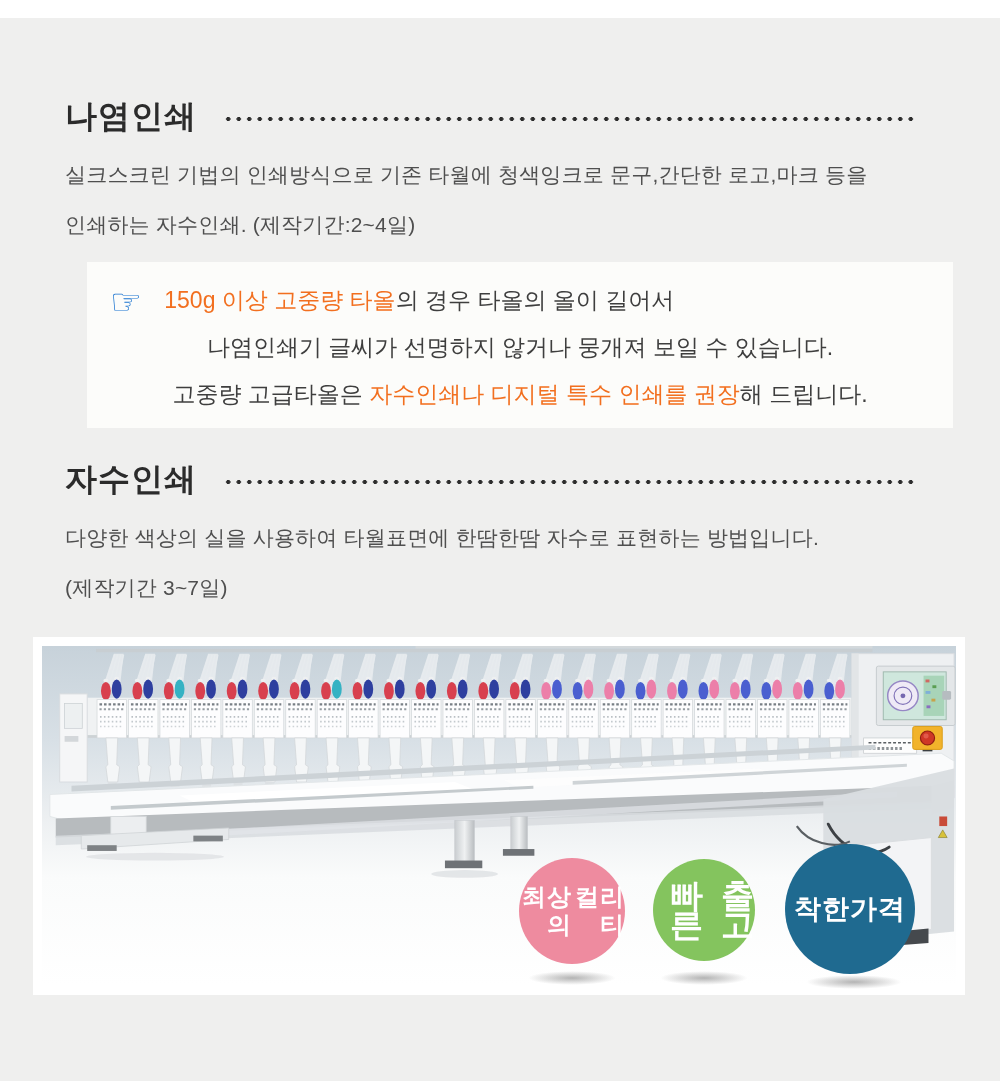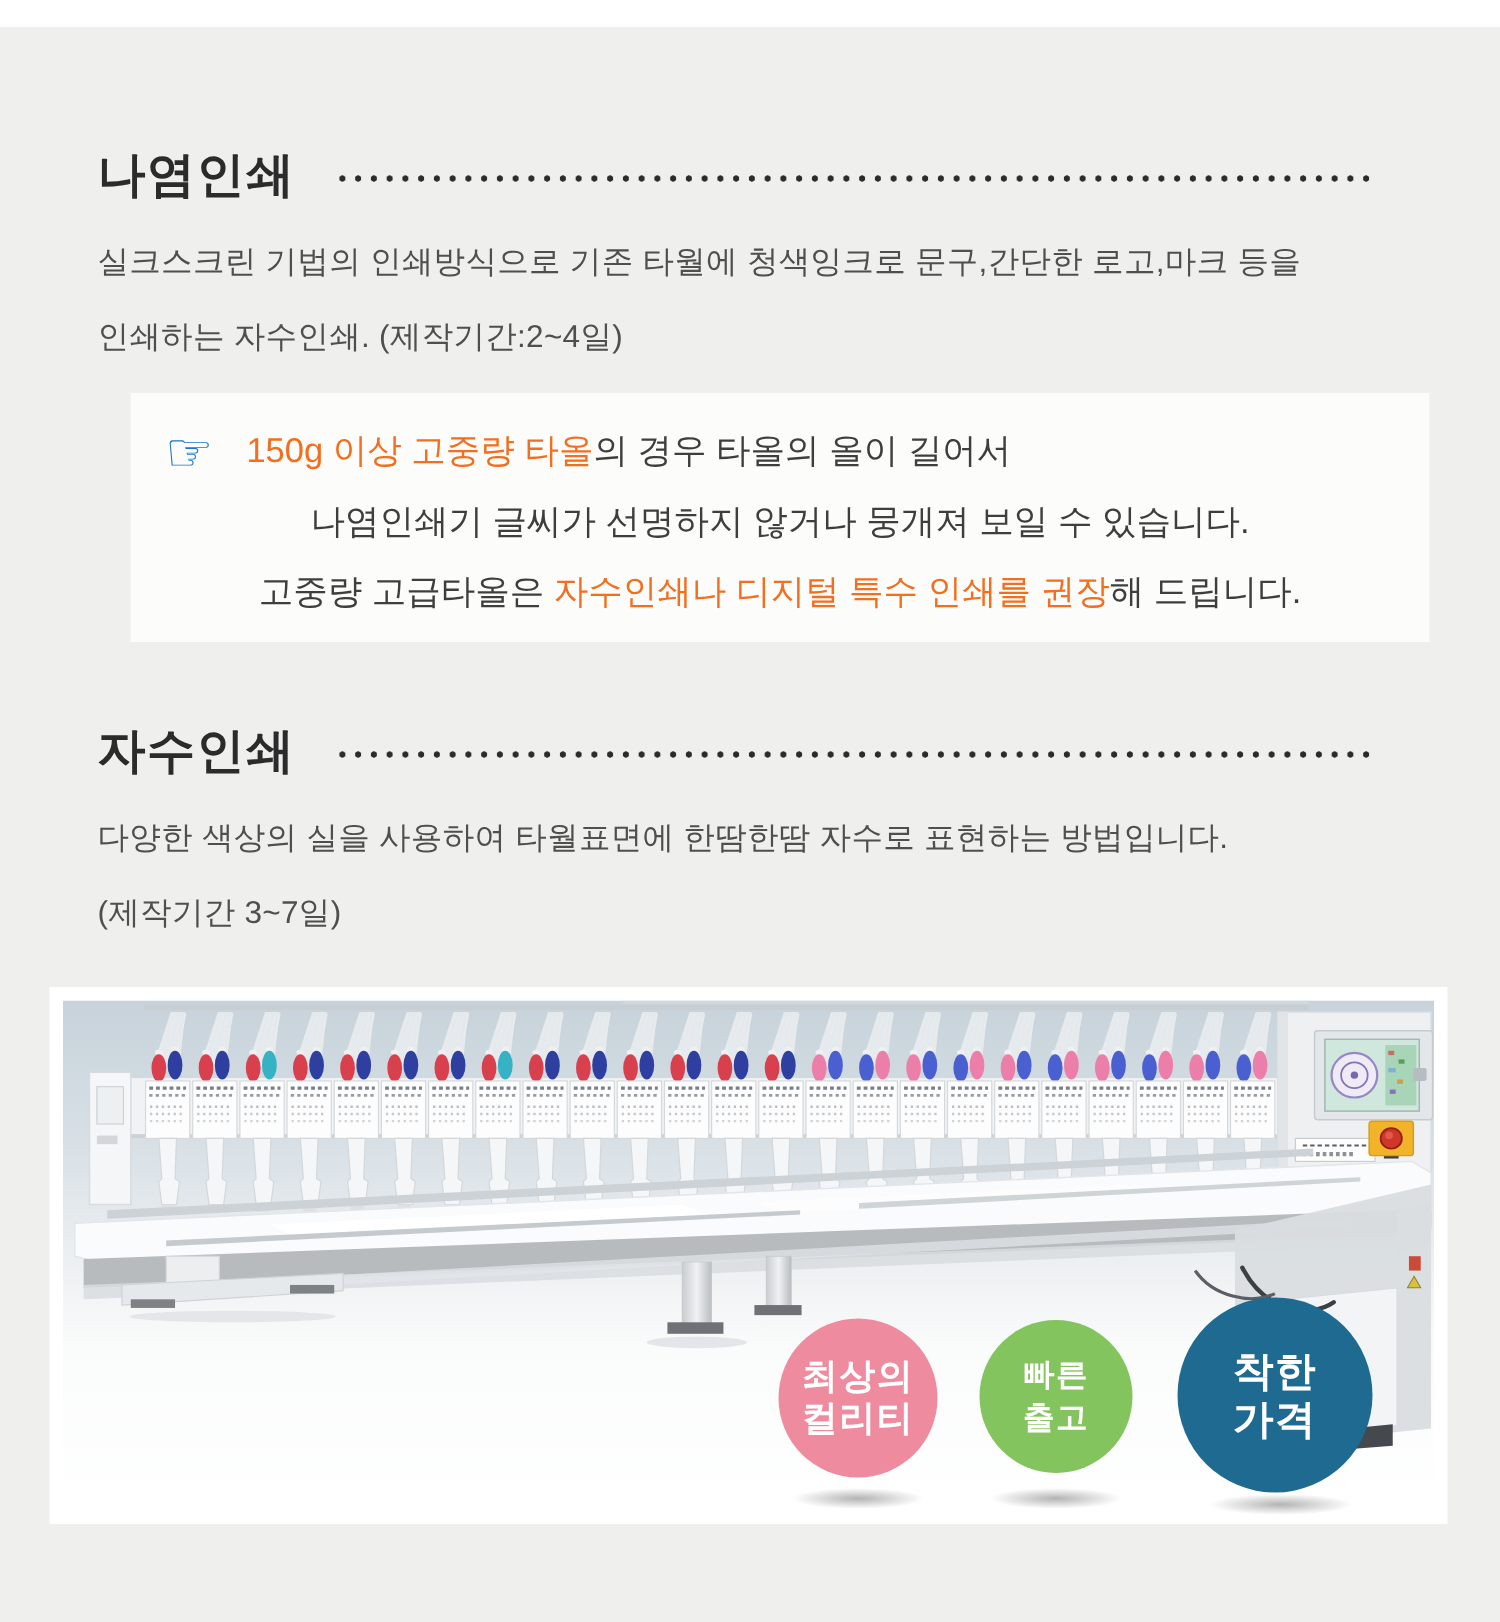--- a/index.html
+++ b/index.html
@@ -36,36 +36,36 @@
   }
   .note-line{font-size:23px;color:var(--note-text,#3e3e3e);line-height:47px;white-space:nowrap;}
   .note-line-1{padding-left:7px;display:flex;align-items:center;}
   .note-line-2,.note-line-3{text-align:center;}
   .hand-icon{
     font-size:36px;color:var(--hand-blue,#1b74d0);margin-right:22px;
     line-height:36px;transform:translateY(1px);
   }
   .accent{color:var(--accent-orange,#f26f1f);font-weight:normal;}
 
-  .section-2 .heading-row{margin-top:52px;}
+  .section-2 .heading-row{margin-top:31px;}
 
   
   .photo{
     position:relative;margin:24px 0 40px 33px;width:932px;height:358px;
     box-sizing:border-box;background:#ffffff;padding:9px;
   }
   .photo svg{display:block;width:914px;height:340px;}
 
   .badge{
     position:absolute;border-radius:50%;color:#fff;font-weight:bold;
-    display:flex;flex-direction:column;align-items:center;justify-content:center;
+    display:flex;flex-direction:row;align-items:center;justify-content:center;
     text-align:right;letter-spacing:1px;
   }
   .badge-pink{left:486px;top:221px;width:106px;height:106px;font-size:24px;line-height:28px;}
-  .badge-green{left:620px;top:222px;width:102px;height:102px;font-size:21px;line-height:29px;}
+  .badge-green{left:620px;top:222px;width:102px;height:102px;font-size:33px;line-height:29px;}
   .badge-blue{left:752px;top:207px;width:130px;height:130px;font-size:27px;line-height:32px;}
   .badge-shadow{
     position:absolute;width:88px;height:14px;border-radius:50%;
     background:radial-gradient(ellipse at center,rgba(105,105,105,0.5) 0%,rgba(105,105,105,0) 70%);
   }
   .shadow-1{left:495px;top:334px;}
   .shadow-2{left:627px;top:334px;}
   .shadow-3{left:773px;top:338px;width:96px;}
 </style>
 </head>

